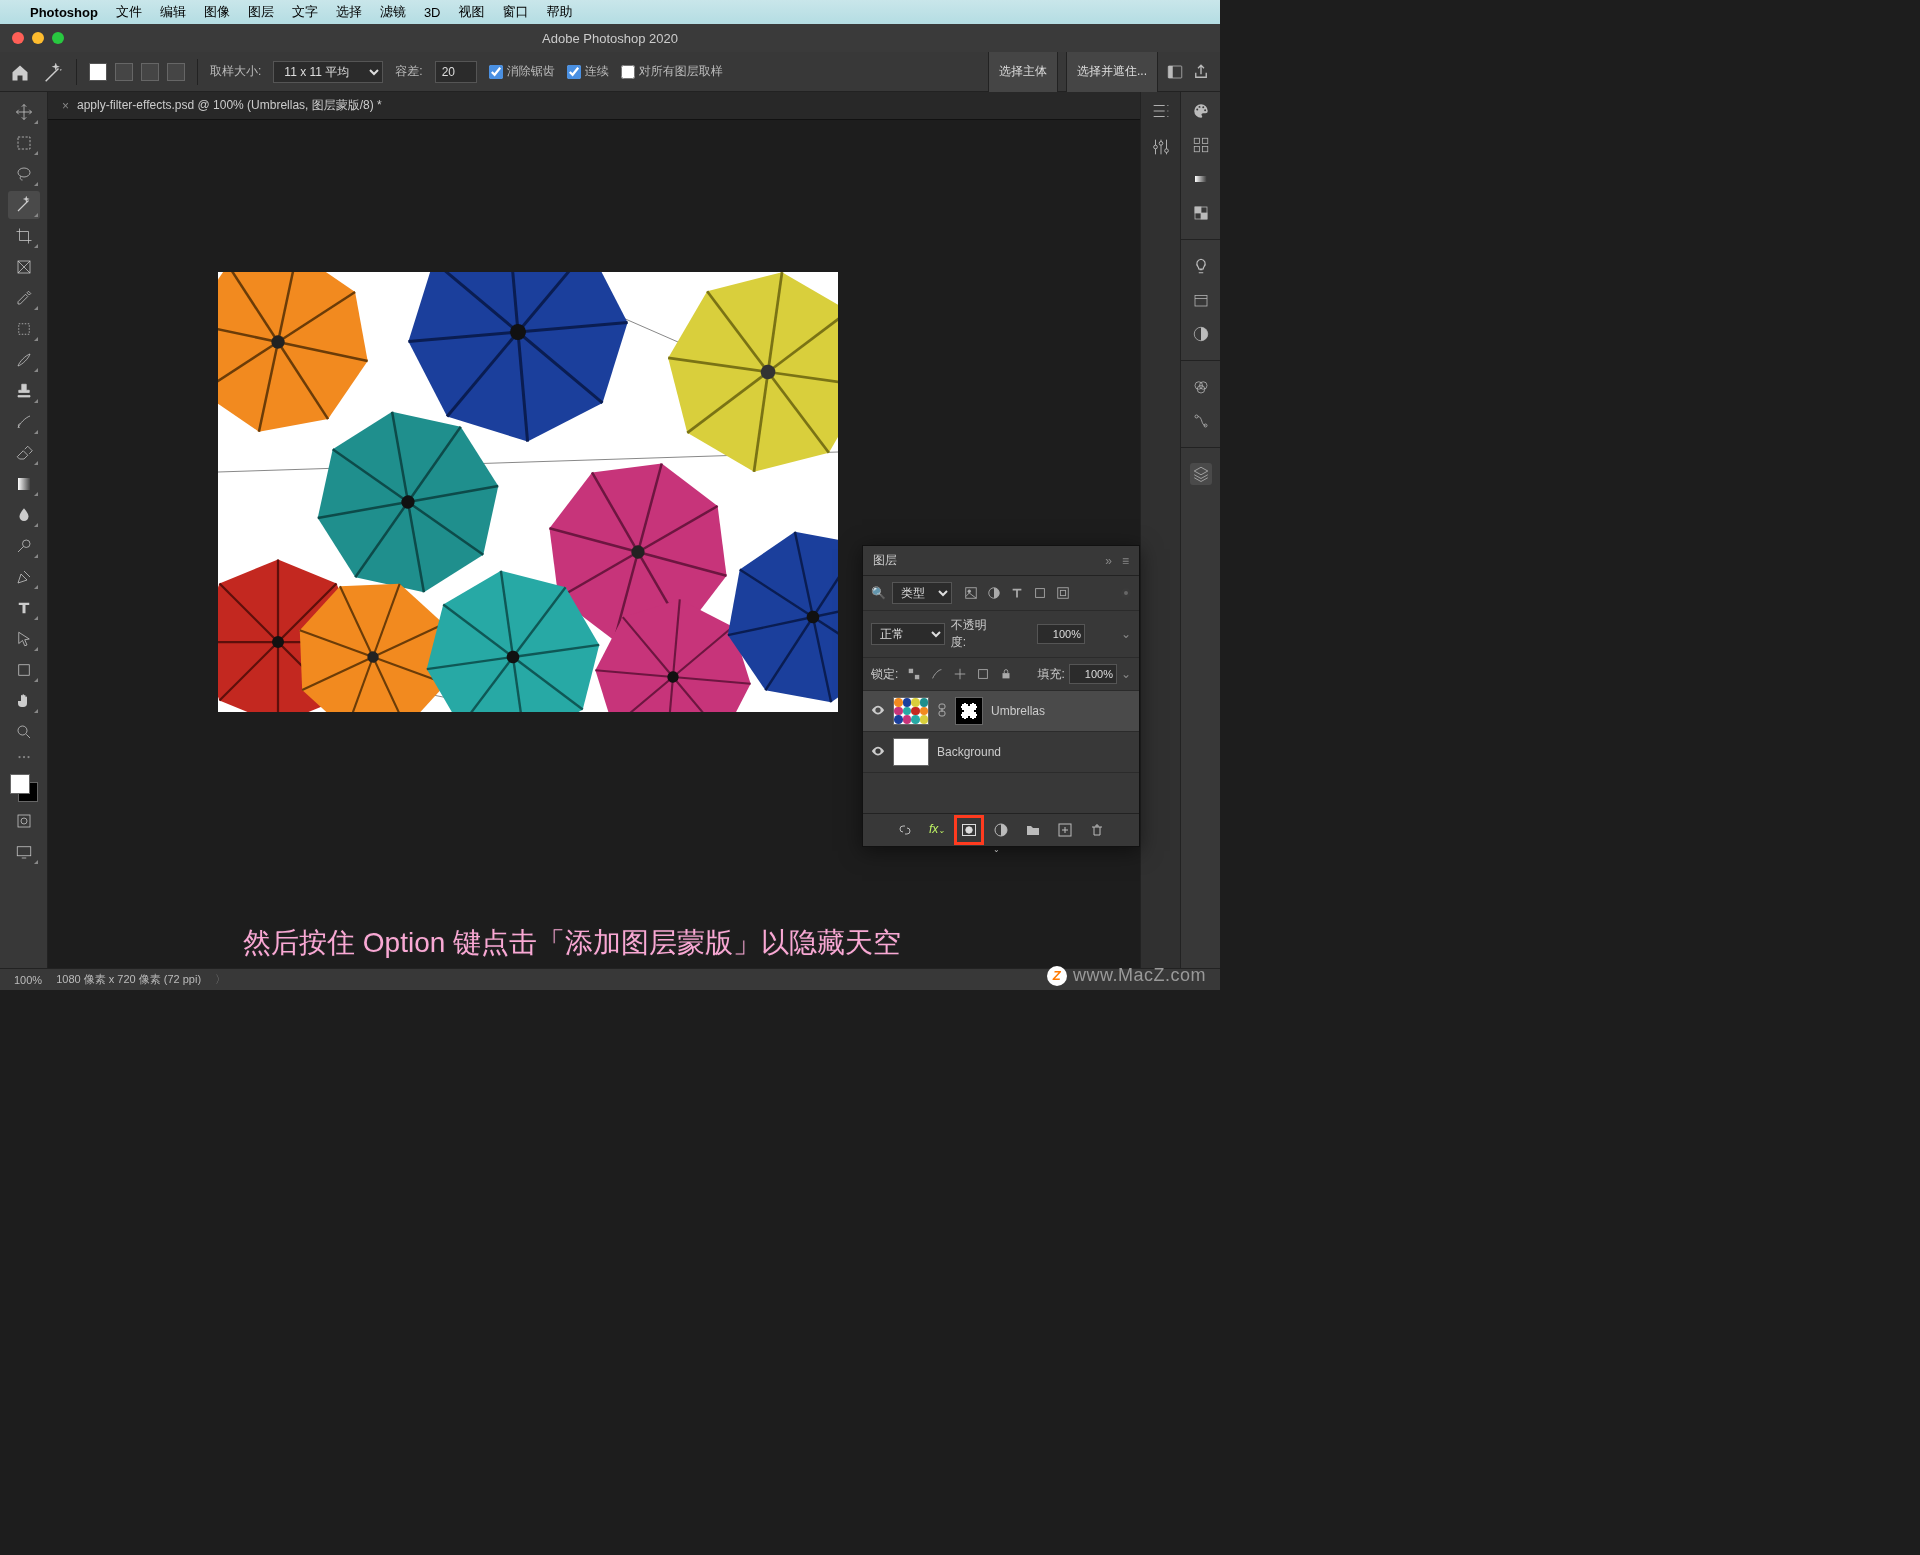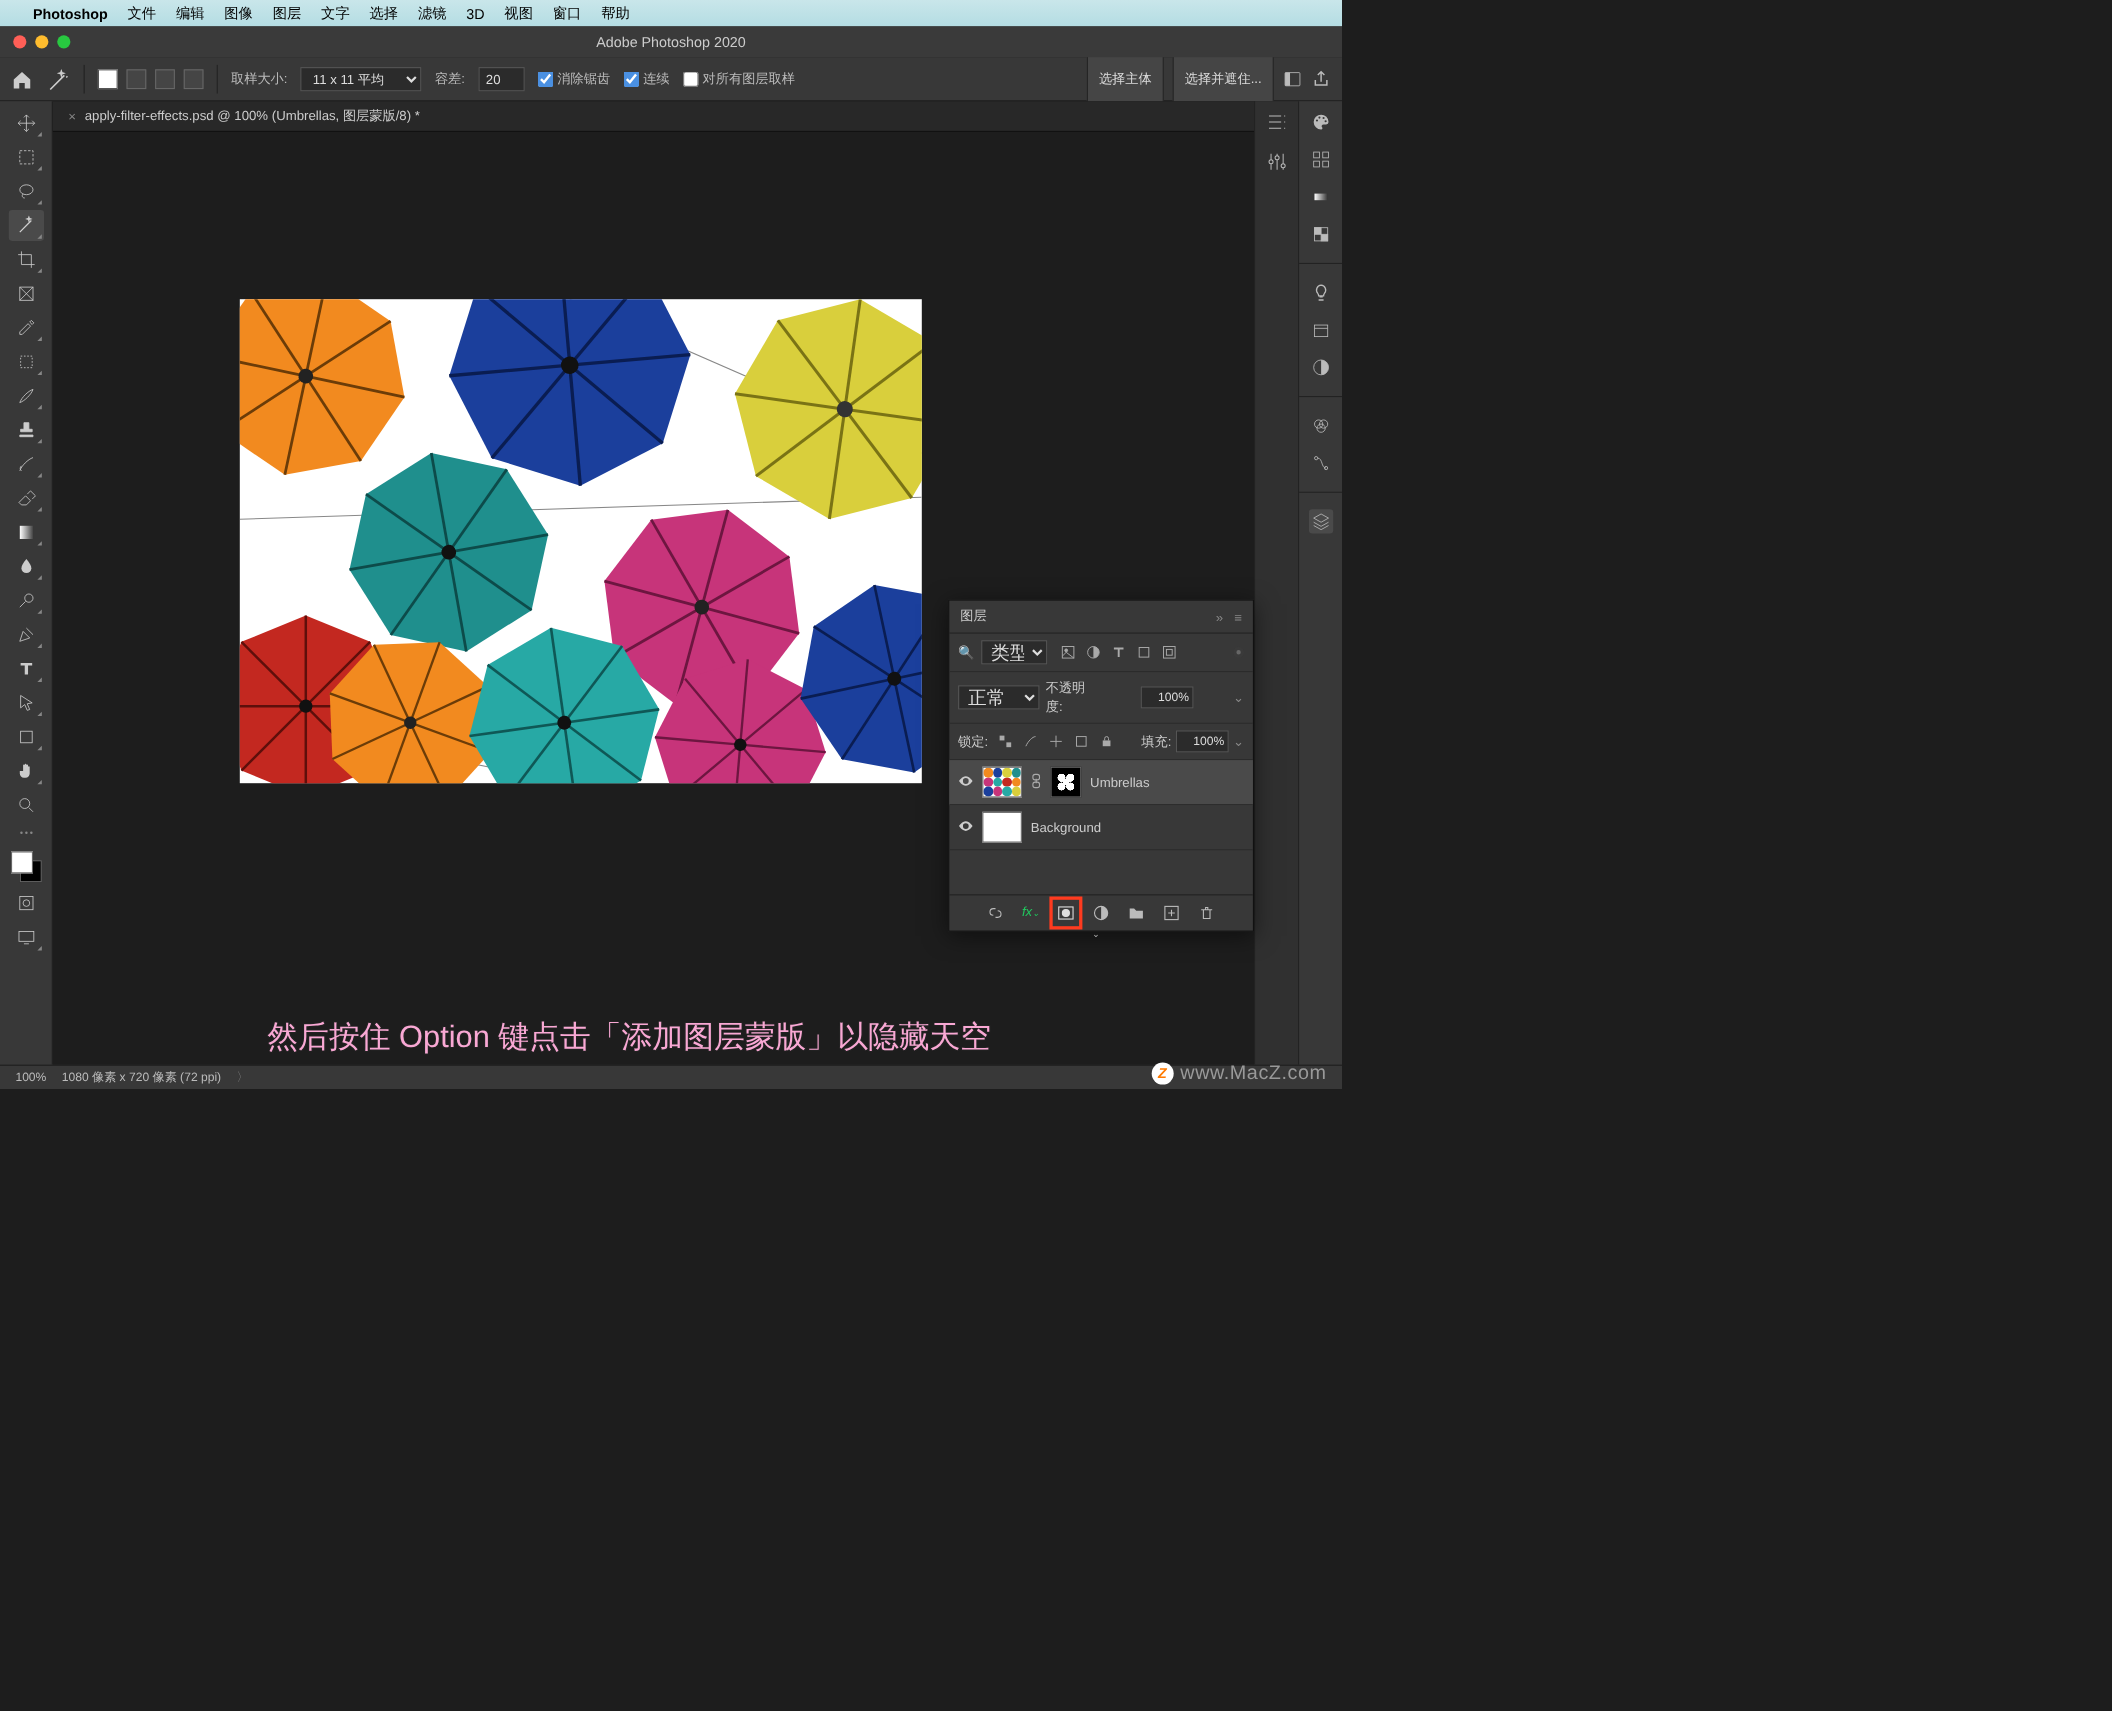--- a/index.html
+++ b/index.html
@@ -67,21 +67,21 @@
 
 .prop-strip { position: absolute; right: 40px; top: 0; width: 40px; height: 100%; background: #303030; border-left: 1px solid #222; display:flex; flex-direction:column; align-items:center; padding-top:8px; gap:14px; }
 .prop-strip .ic { width:22px; height:22px; color:#bbb; display:flex; align-items:center; justify-content:center; }
 
 
 .layers-panel { position: absolute; right: 80px; top: 453px; width: 278px; background: #383838; border: 1px solid #111; box-shadow: 0 4px 20px rgba(0,0,0,.5); color: #ccc; font-size: 12px; }
 .layers-panel .hdr { display: flex; align-items: center; padding: 6px 10px; border-bottom: 1px solid #222; }
 .layers-panel .hdr .title { font-weight:500; }
 .layers-panel .hdr .right { margin-left: auto; display: flex; gap: 10px; color: #888; }
 .layers-panel .row { display: flex; align-items: center; padding: 6px 8px; gap: 6px; border-bottom: 1px solid #2b2b2b; }
-.layers-panel select { background: #2b2b2b; color: #ddd; border: 1px solid #555; height: 22px; font-size: 17px; padding: 0 4px; }
+.layers-panel select { background: #2b2b2b; color: #ddd; border: 1px solid #555; height: 22px; font-size: 12px; padding: 0 4px; }
 .layers-panel .filter-icons { display: flex; gap: 9px; margin-left: 6px; }
 .layers-panel .filter-icons span { width: 14px; height: 14px; color:#aaa; }
 .layers-panel .pill { position:absolute; right:8px; width:10px; height:10px; background:#666; border-radius:50%; border:3px solid #3a3a3a; }
 .layers-panel .opc { display:flex; align-items:center; gap:4px; }
 .layers-panel input.pct { width:48px; background:#2b2b2b; border:1px solid #555; color:#ddd; height:20px; font-size:11px; text-align:right; padding-right:3px; }
 .layers-panel .lock-row { display:flex; align-items:center; gap:9px; padding:6px 8px; border-bottom:1px solid #2b2b2b; }
 .layers-panel .lock-row .ic { width:14px; height:14px; }
 .layer-item { display:flex; align-items:center; padding:6px 8px; gap:8px; border-bottom:1px solid #2b2b2b; }
 .layer-item.sel { background:#4a4a4a; }
 .layer-item .eye { width:14px; }
@@ -714,21 +714,21 @@
           </svg></span>
       <div class="thumb" style="background:#fff;"></div>
       <span>Background</span>
     </div>
     <div style="height:40px;"></div>
 
     <div class="footer">
       <span class="ic"><svg viewBox="0 0 16 16" stroke="#bbb" fill="none">
             <path d="M6 10a3 3 0 010-6h2M10 6a3 3 0 010 6H8"></path>
           </svg></span>
-      <span class="ic" style="font-style:italic; font-size:12px; color:#22c55e;">fx<span style="font-size:8px;">⌄</span></span>
+      <span class="ic" style="font-style:italic; font-size:12px; color:#bef264;">fx<span style="font-size:8px;">⌄</span></span>
       <span class="ic hl"><svg viewBox="0 0 16 16" stroke="#ddd" fill="none">
             <rect x="1.5" y="2.5" width="13" height="11"></rect>
             <circle cx="8" cy="8" r="3.2" fill="#ddd"></circle>
           </svg></span>
       <span class="ic"><svg viewBox="0 0 16 16" fill="#bbb">
             <circle cx="8" cy="8" r="6" fill="none" stroke="#bbb"></circle>
             <path d="M8 2a6 6 0 010 12z"></path>
           </svg><span style="font-size:8px;color:#bbb;">⌄</span></span>
       <span class="ic"><svg viewBox="0 0 16 16" fill="#bbb">
             <path d="M2 4h4l2 2h6v7H2z"></path>

